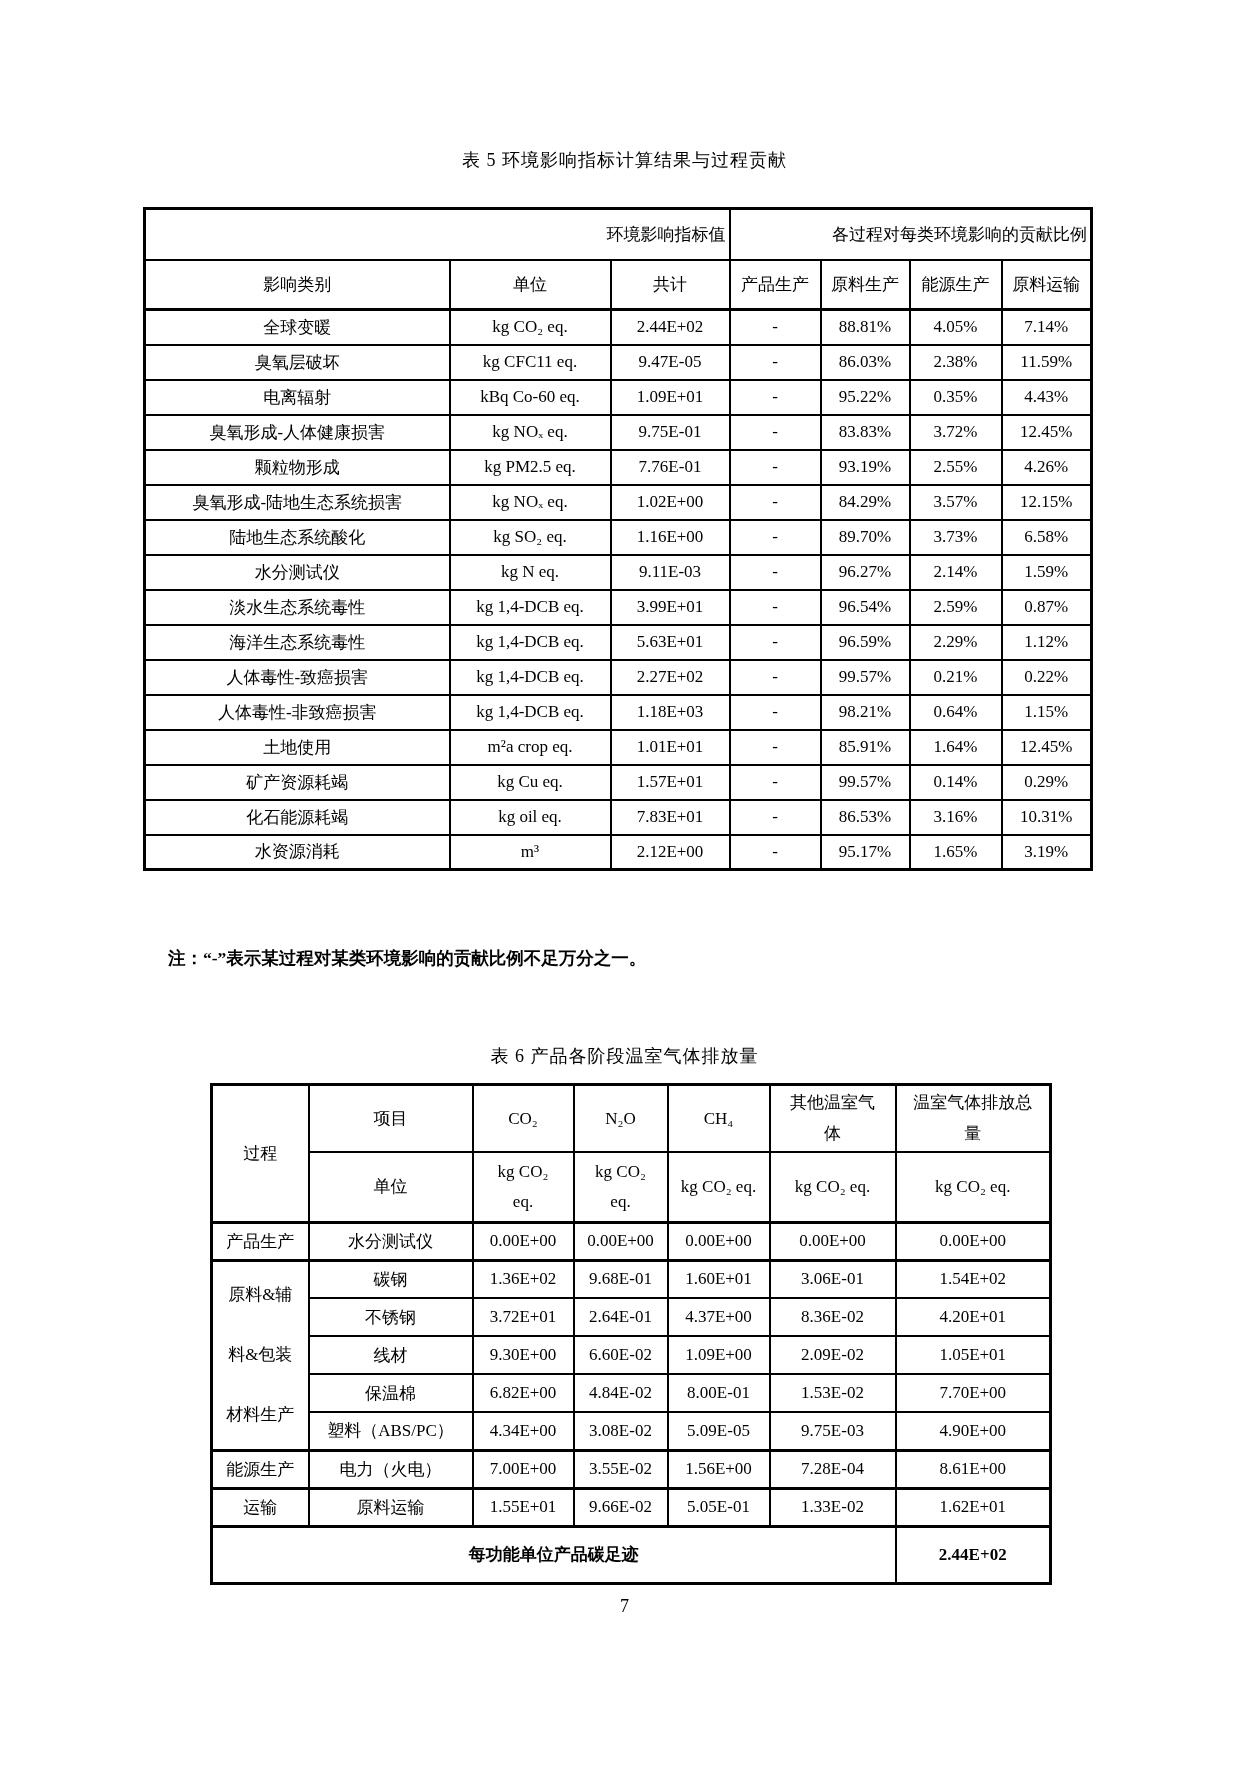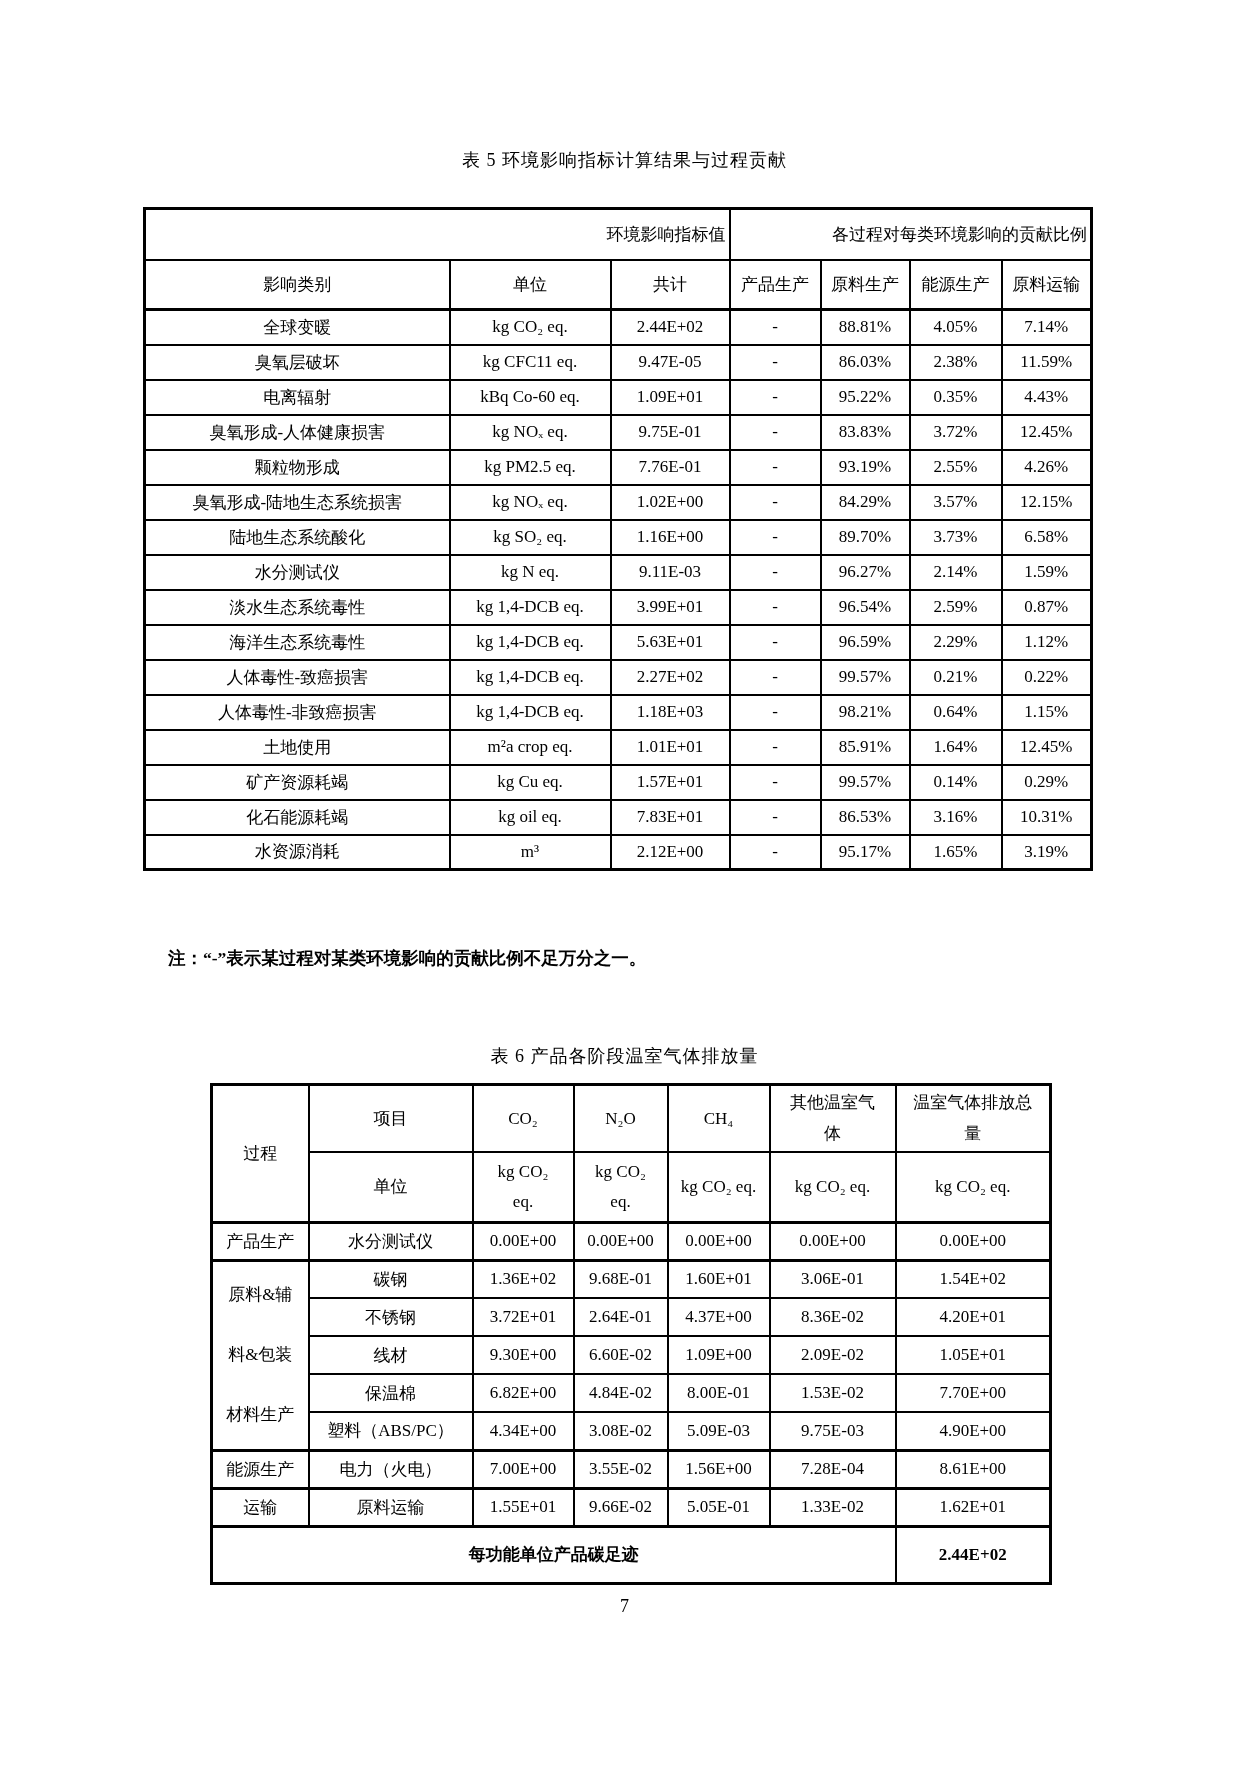--- a/index.html
+++ b/index.html
@@ -305,21 +305,21 @@
         <td>6.82E+00</td>
         <td>4.84E-02</td>
         <td>8.00E-01</td>
         <td>1.53E-02</td>
         <td>7.70E+00</td>
       </tr>
       <tr>
         <td>塑料（ABS/PC）</td>
         <td>4.34E+00</td>
         <td>3.08E-02</td>
-        <td>5.09E-03</td>
+        <td>5.09E-05</td>
         <td>9.75E-03</td>
         <td>4.90E+00</td>
       </tr>
       <tr class="group-start">
         <td rowspan="1" class="process-cell">能源生产</td>
         <td>电力（火电）</td>
         <td>7.00E+00</td>
         <td>3.55E-02</td>
         <td>1.56E+00</td>
         <td>7.28E-04</td>

